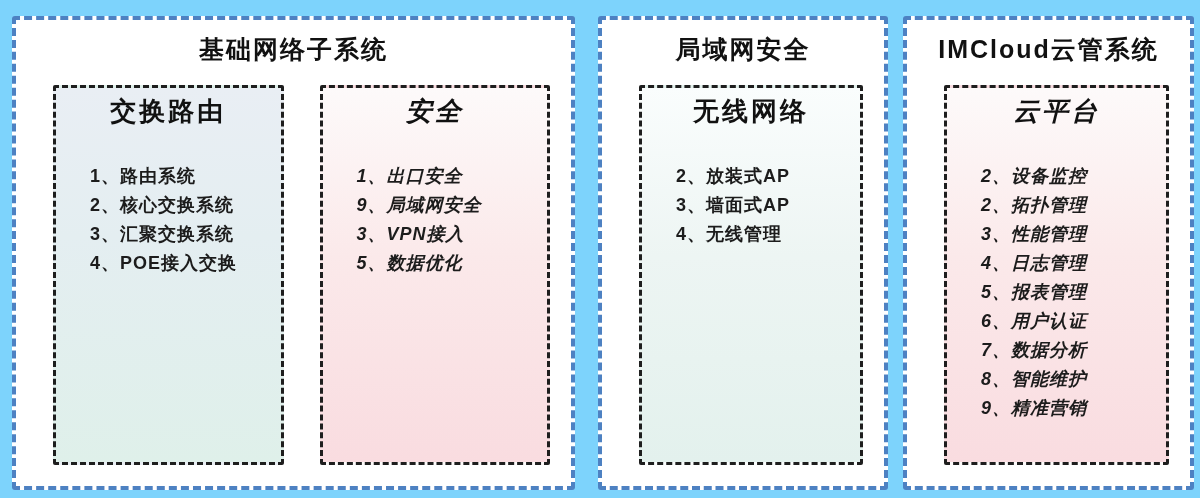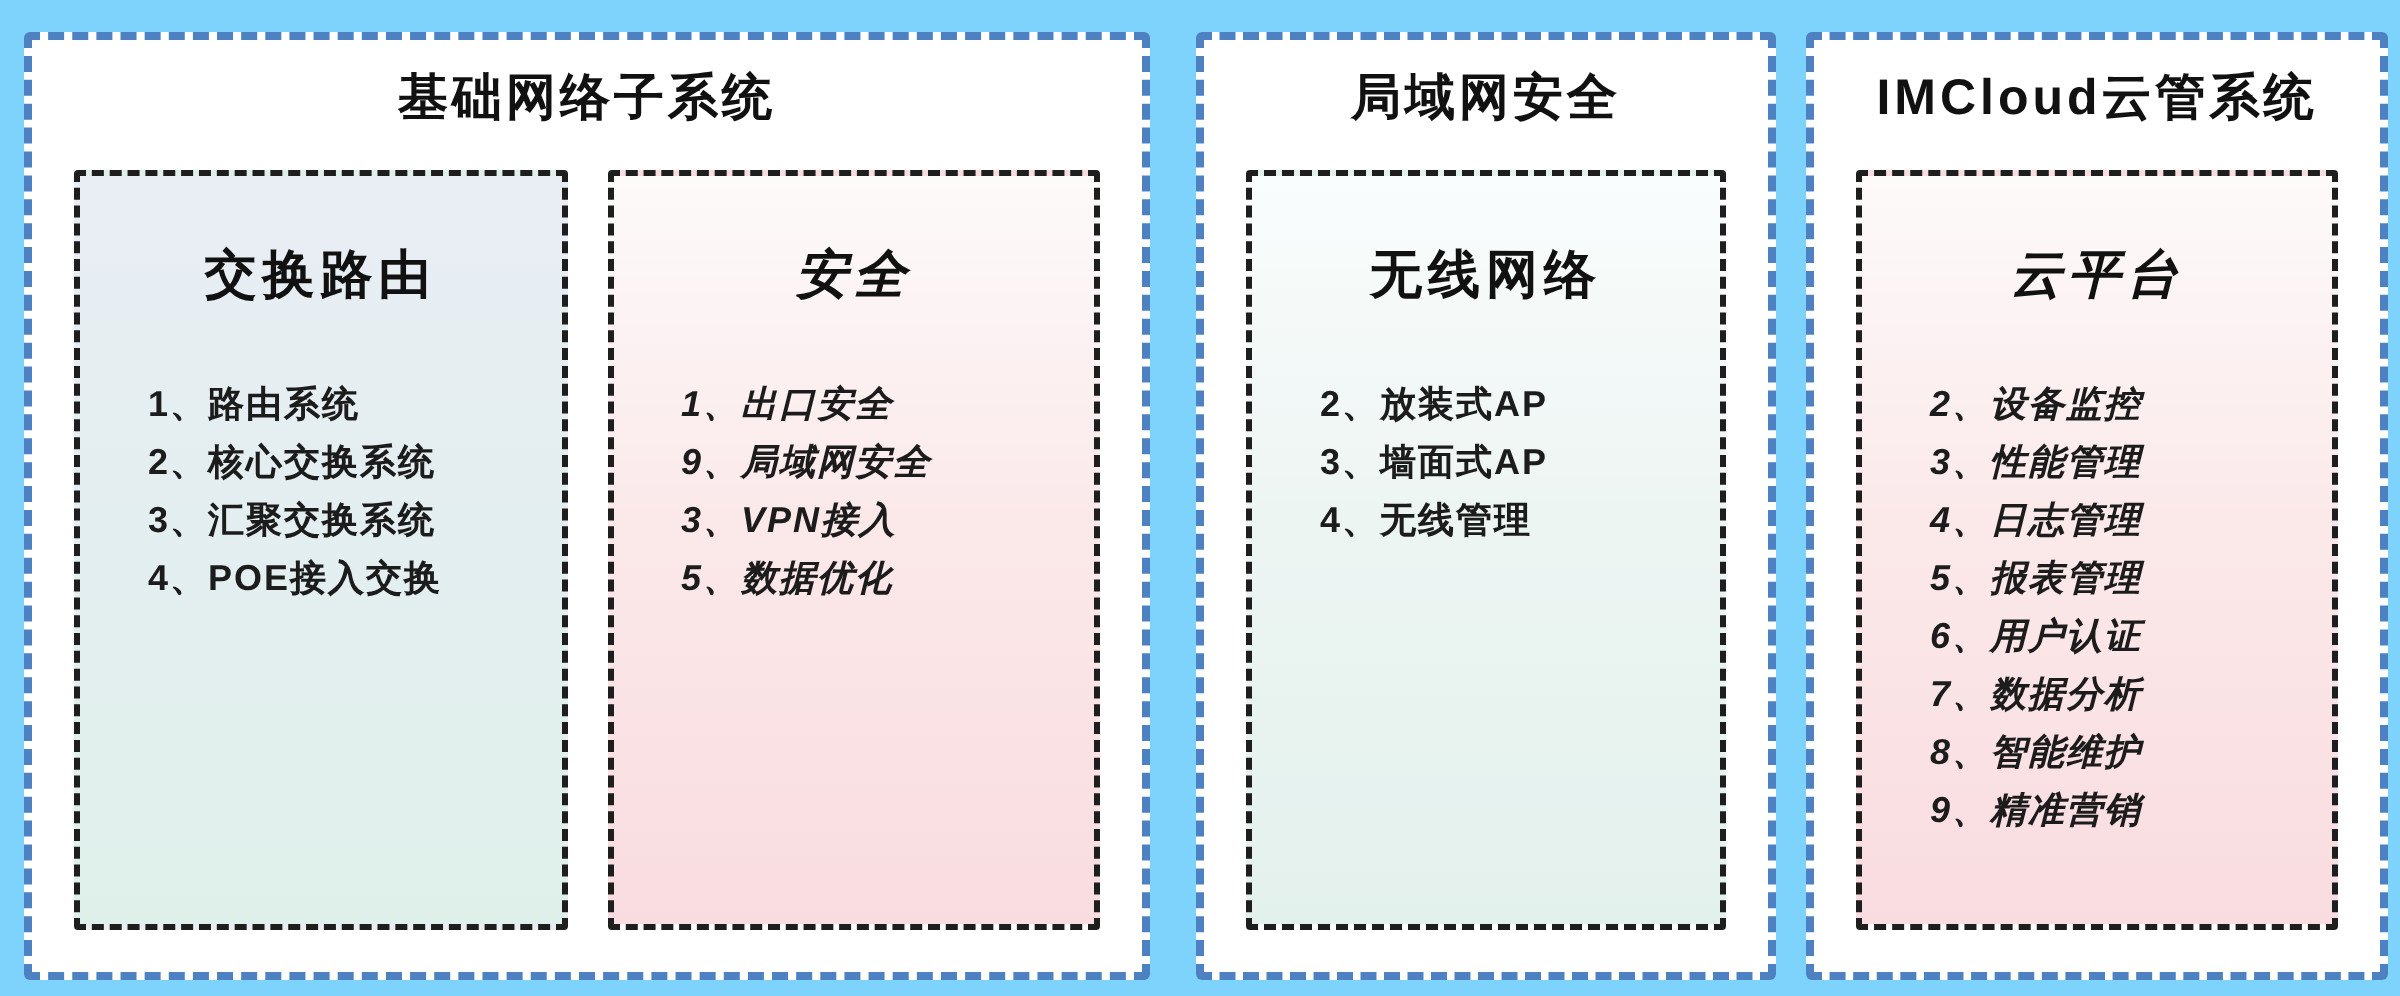--- a/index.html
+++ b/index.html
@@ -39,22 +39,23 @@
   .panels {
     display: flex;
     gap: 20px;
     margin: 19px 21px 0 21px;
   }
   .panel {
     flex: 1;
     height: 380px;
     border: 3px dashed #1e1e1e;
     border-radius: 2px;
-    padding-top: 32px;
+    padding-top: 6px;
     overflow: hidden;
+    margin-left: 16px;
   }
   .grad-bluegreen {
     background: linear-gradient(180deg, #e9eef4 0%, #e4eef1 40%, #dff0ea 100%);
   }
   .grad-pink {
     background: linear-gradient(180deg, #fdfafa 0%, #fbe9ea 45%, #f9dce0 100%);
     font-style: italic;
   }
   .grad-mint {
     background: linear-gradient(180deg, #fafdfd 0%, #edf5f3 45%, #e3f1ed 100%);
@@ -126,20 +127,21 @@
     </div>
   </section>
 
   <section class="outer col3">
     <h2 class="outer-title">IMCloud云管系统</h2>
     <div class="panels">
       <div class="panel grad-pink">
         <h3 class="panel-title">云平台</h3>
         <ul class="items">
             <li class="item">2、设备监控</li>
+            <li class="item">2、拓扑管理</li>
             <li class="item">3、性能管理</li>
             <li class="item">4、日志管理</li>
             <li class="item">5、报表管理</li>
             <li class="item">6、用户认证</li>
             <li class="item">7、数据分析</li>
             <li class="item">8、智能维护</li>
             <li class="item">9、精准营销</li>
           </ul>
       </div>
     </div>

